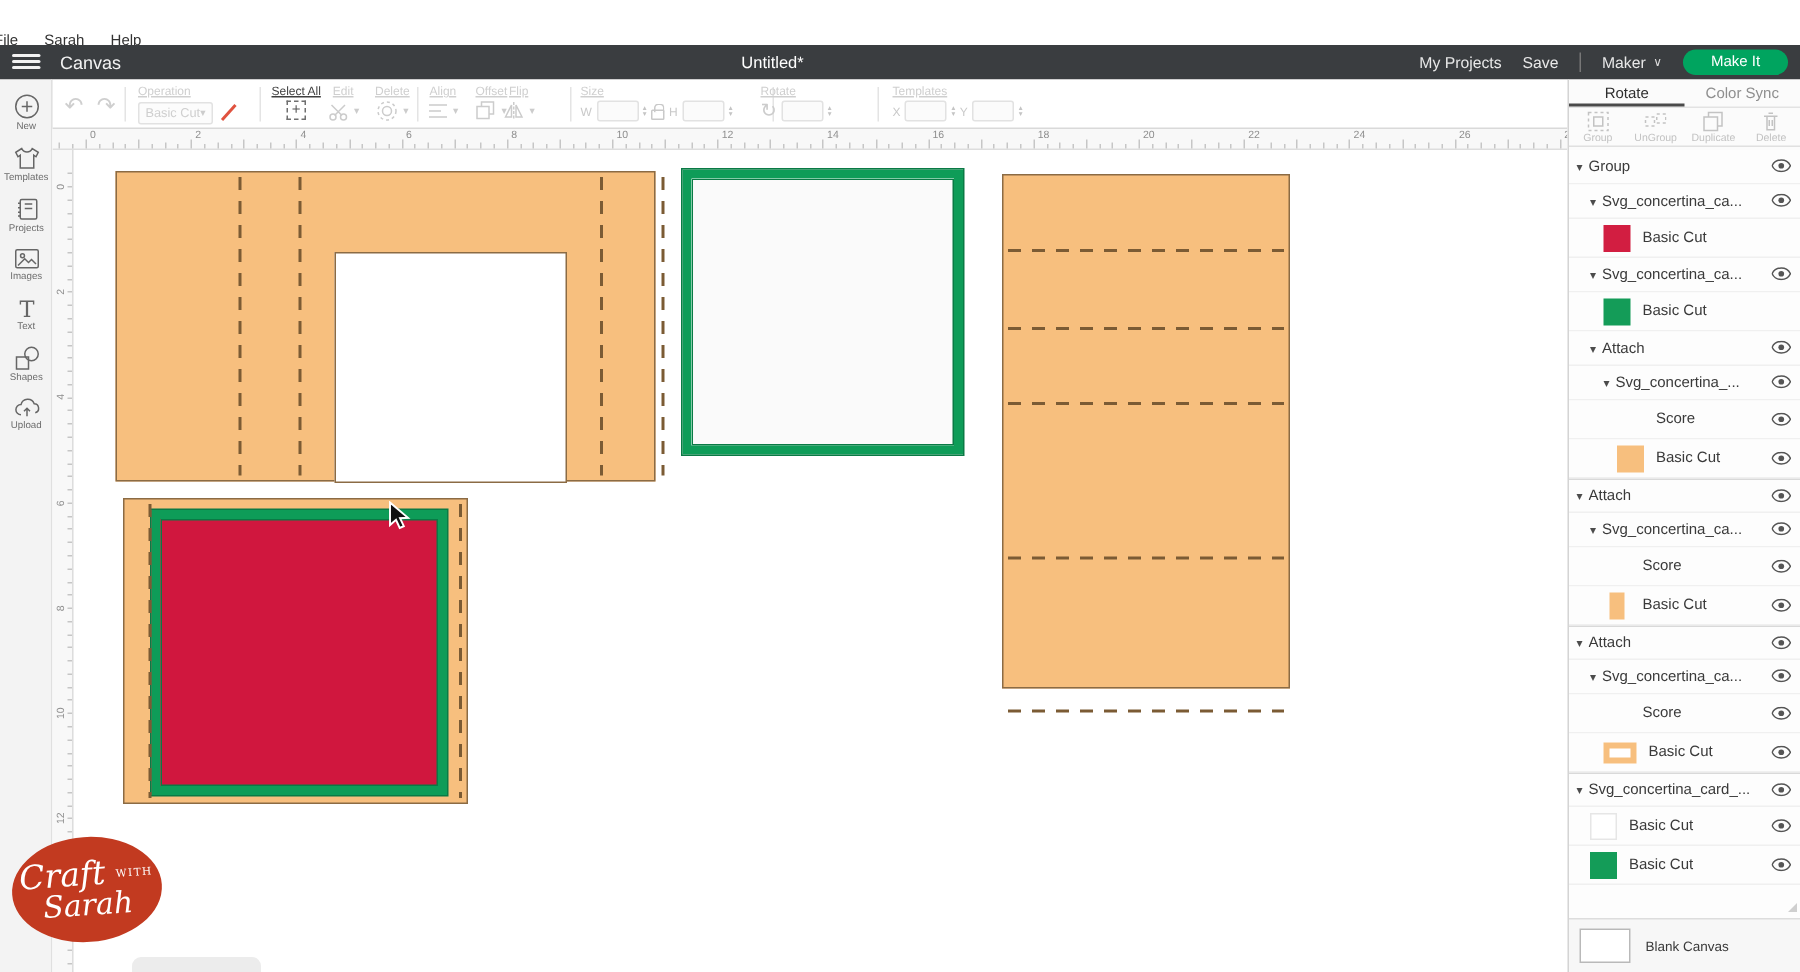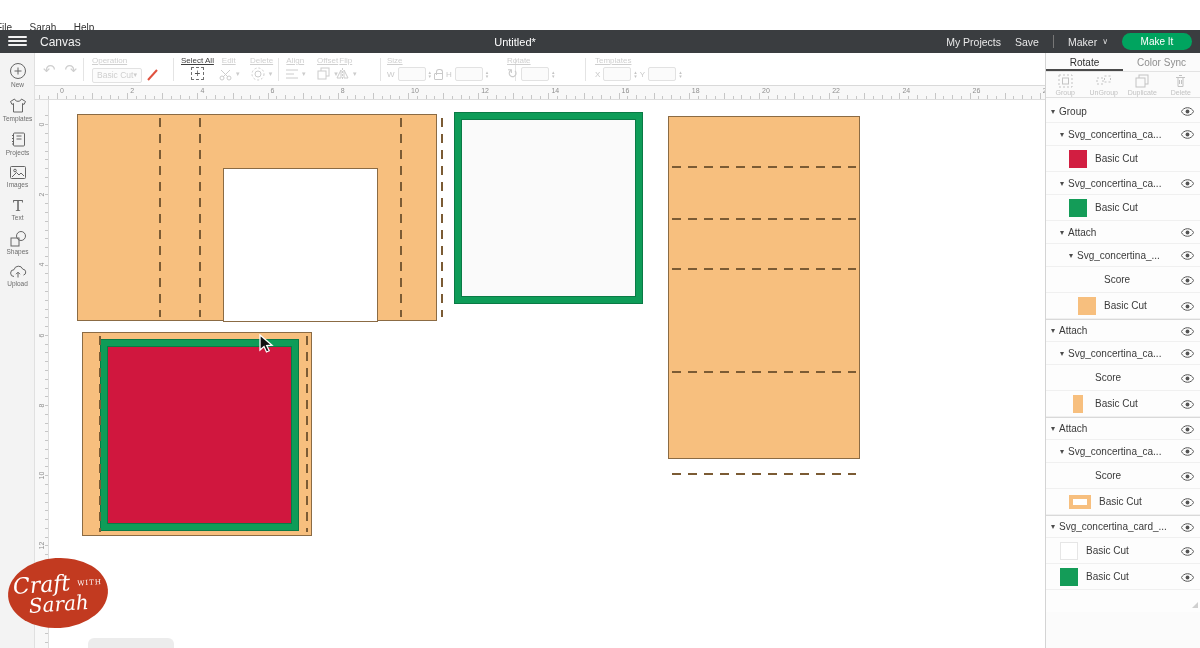--- a/index.html
+++ b/index.html
@@ -788,15 +788,19 @@
         <div class="lrow" style="height: 26px; padding-left: 14px;">
           <span class="swatch" style="width:18px;height:18px;background:var(--swatchGreen);"></span>
           <span class="llabel">Basic Cut</span>
           <span class="leye"><svg width="13" height="9">
               <path d="M6.5 .7 C3.6 .7 1.3 2.6 .4 4.5 C1.3 6.4 3.6 8.3 6.5 8.3 C9.4 8.3 11.7 6.4 12.6 4.5 C11.7 2.6 9.4 .7 6.5 .7 Z" fill="none" stroke="#555"></path>
               <circle cx="6.5" cy="4.5" r="1.9" fill="#555"></circle>
             </svg></span>
         </div>
       </div>
     <div id="list-corner"></div>
+    <div id="blank-canvas-row">
+      <span id="blank-swatch"></span>
+      <span id="blank-canvas-label">Blank Canvas</span>
+    </div>
   </div>
 
 </div>
 
 </body></html>

